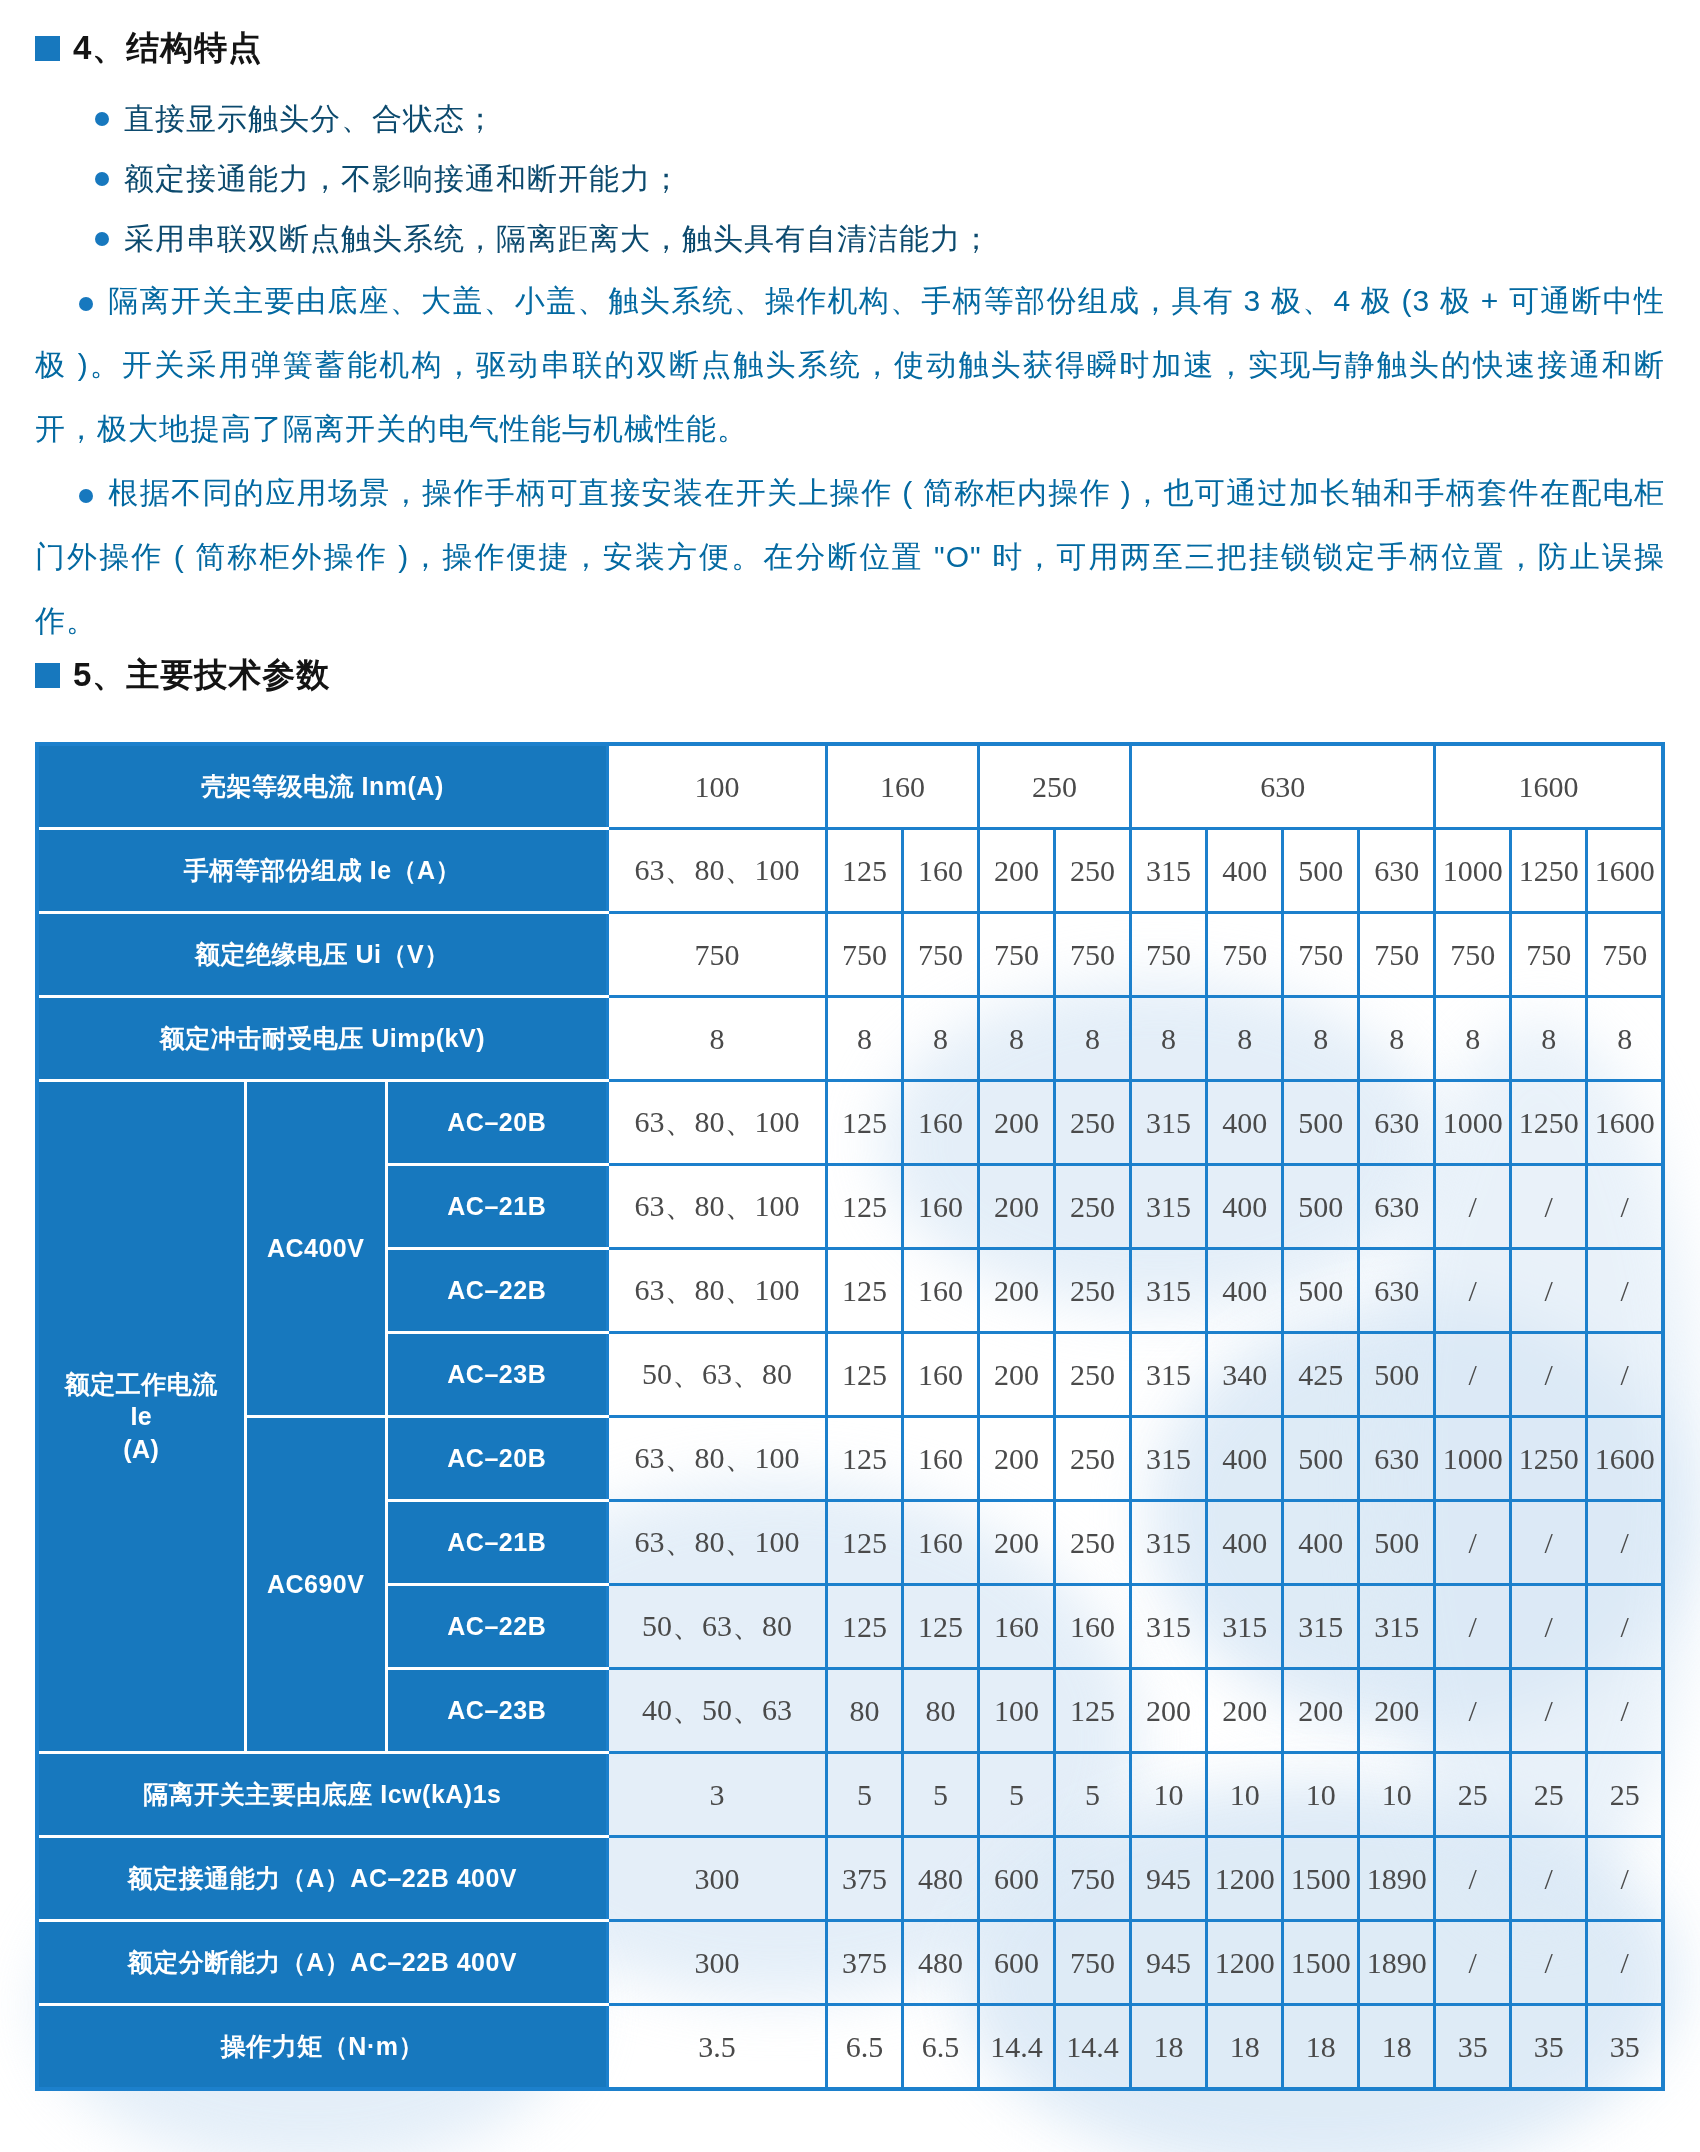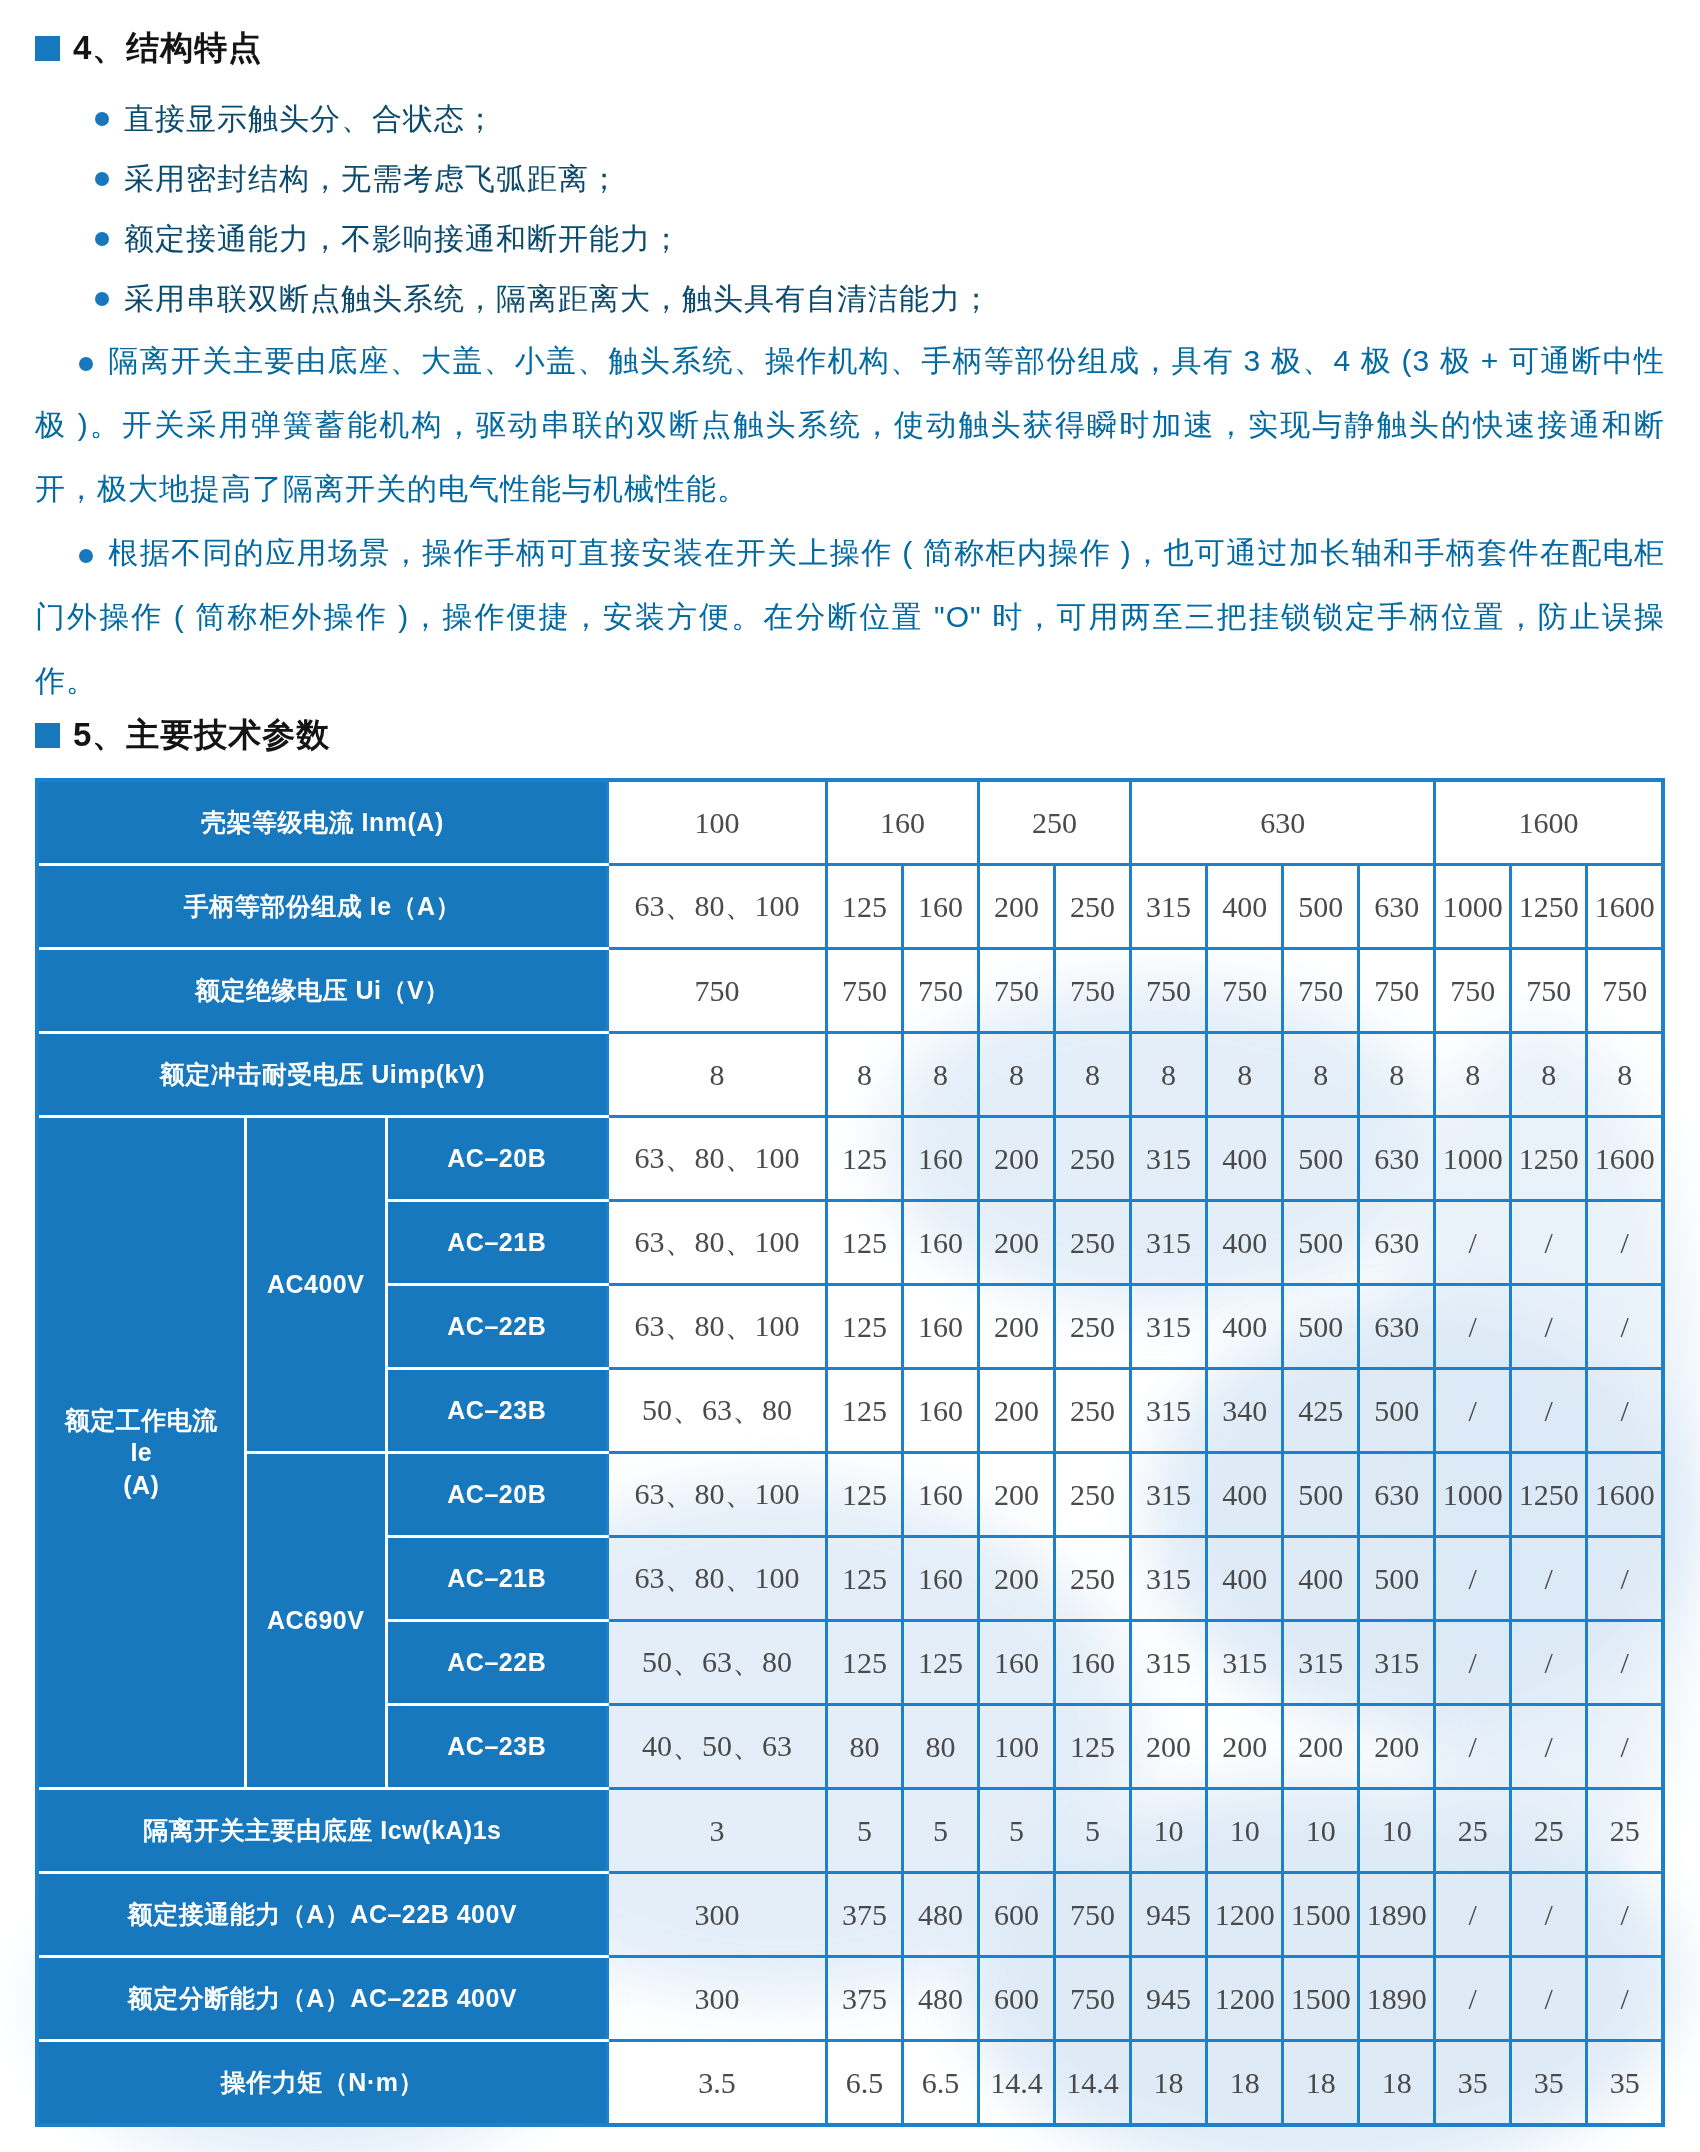--- a/index.html
+++ b/index.html
@@ -32,21 +32,21 @@
   .dot{width:14px;height:14px;border-radius:50%;background:#1778BE;flex:none;}
   .idot{display:inline-block;width:14px;height:14px;border-radius:50%;
     background:#1778BE;margin-right:15px;}
 
   .para{margin:0;font-size:30px;line-height:64px;color:#0369a1;
     text-align:justify;text-indent:44px;letter-spacing:1px;}
 
   .sec5{margin-top:34px;}
 
   table.spec{border-collapse:collapse;table-layout:fixed;width:1630px;
-    margin-top:20px;border:4px solid #1C80CC;background:transparent;}
+    margin-top:44px;border:4px solid #1C80CC;background:transparent;}
   td{height:81px;text-align:center;vertical-align:middle;padding:0;overflow:hidden;}
   td.l{background:#1778BE;color:#ffffff;border:3px solid #ffffff;
     font-weight:bold;font-size:25px;line-height:1.3;letter-spacing:.5px;}
   td.l.r{border-right-color:#1C80CC;}
   td.d{border:3px solid #1C80CC;color:#4a4a4a;
     font-family:"Liberation Serif","DejaVu Serif",serif;font-size:30px;}
 </style>
 </head>
 <body>
 
@@ -64,24 +64,20 @@
 
     <h2 class="sec">
       <span class="sq"></span>
       <span>4、结构特点</span>
     </h2>
 
     <div class="bullets">
       <div class="bullet">
         <span class="dot"></span>
         <span>直接显示触头分、合状态；</span>
-      </div>
-      <div class="bullet">
-        <span class="dot"></span>
-        <span>采用密封结构，无需考虑飞弧距离；</span>
       </div>
       <div class="bullet">
         <span class="dot"></span>
         <span>额定接通能力，不影响接通和断开能力；</span>
       </div>
       <div class="bullet">
         <span class="dot"></span>
         <span>采用串联双断点触头系统，隔离距离大，触头具有自清洁能力；</span>
       </div>
     </div>

